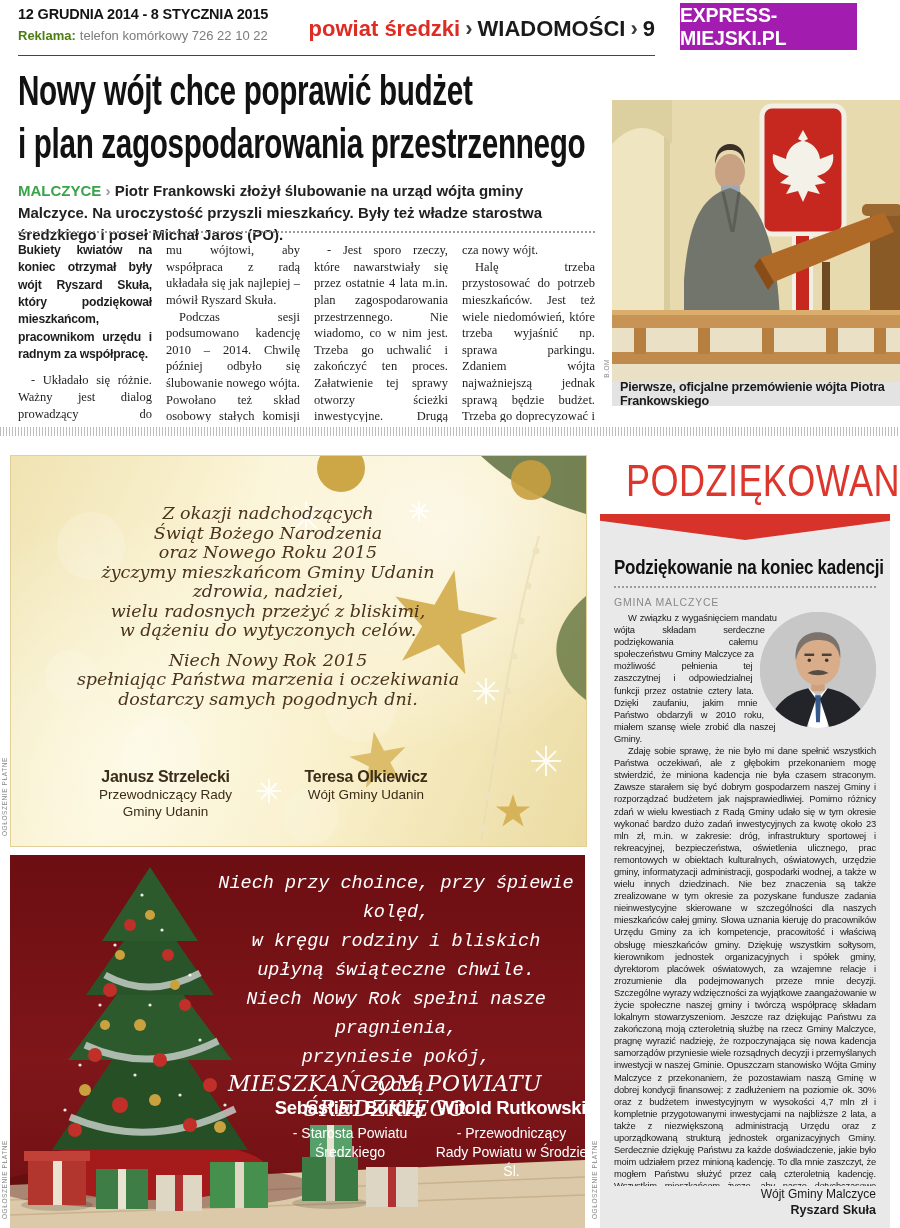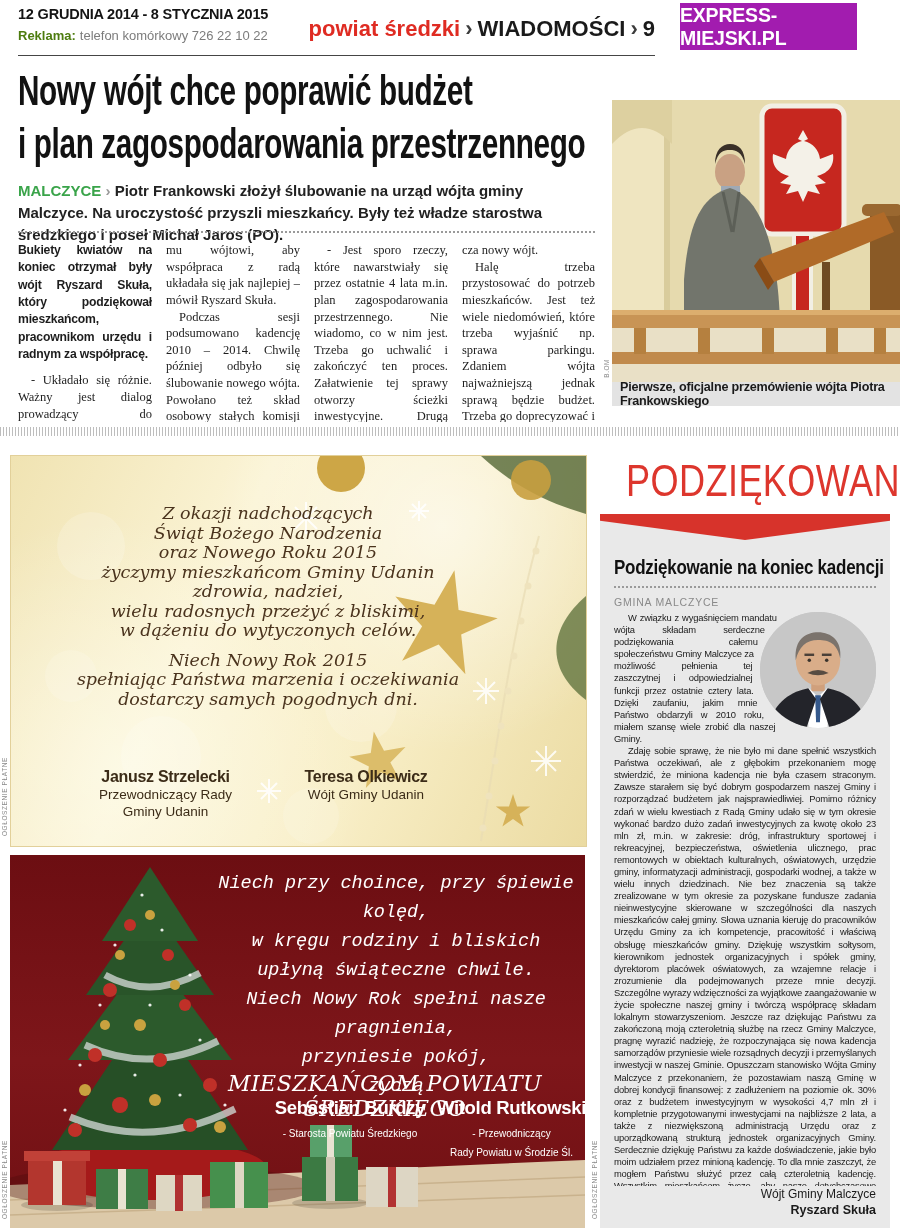--- a/index.html
+++ b/index.html
@@ -59,21 +59,21 @@
   
   .powiat{position:absolute;left:10px;top:855px;width:575px;height:373px;overflow:hidden;
           background:linear-gradient(180deg,#6c0e12,#7e161a 55%,#701013);}
   .powiat .scene{position:absolute;left:0;top:0;}
   .p-text{position:absolute;left:205px;top:14px;width:362px;text-align:center;color:#fff;
           font-family:Liberation Mono, monospace;font-style:italic;font-size:18.5px;line-height:29px;}
   .p-recipients{position:absolute;left:180px;top:216px;width:390px;text-align:center;color:#fff;
           font-family:"DejaVu Serif",serif;font-style:italic;font-size:22px;letter-spacing:.5px;}
   .p-sig{position:absolute;top:242px;text-align:center;color:#fff;}
   .p-sig .name{font-weight:bold;font-size:18.5px;letter-spacing:-.3px;}
-  .p-sig .role{font-size:10px;line-height:19px;margin-top:5px;}
+  .p-sig .role{font-size:14px;line-height:19px;margin-top:5px;}
 
   
   .podz-title{position:absolute;left:600px;top:456px;width:290px;text-align:center;color:#dd362d;
               font-size:44px;letter-spacing:.5px;transform:scaleX(.82);transform-origin:center top;white-space:nowrap;}
   .gray-box{position:absolute;left:600px;top:514px;width:290px;height:714px;background:#e9e9e9;}
   .ribbon{position:absolute;left:0;top:0;width:100%;height:26px;background:#d7332b;
           clip-path:polygon(0 0,100% 0,100% 26%,50% 100%,0 26%);}
   .gb-head{position:absolute;left:14px;top:42px;font-size:20px;font-weight:bold;letter-spacing:-.3px;color:#111;
            transform:scaleX(.85);transform-origin:left top;white-space:nowrap;}
   .gb-rule{position:absolute;left:14px;right:14px;top:72px;border-top:2px dotted #9a9a9a;}

